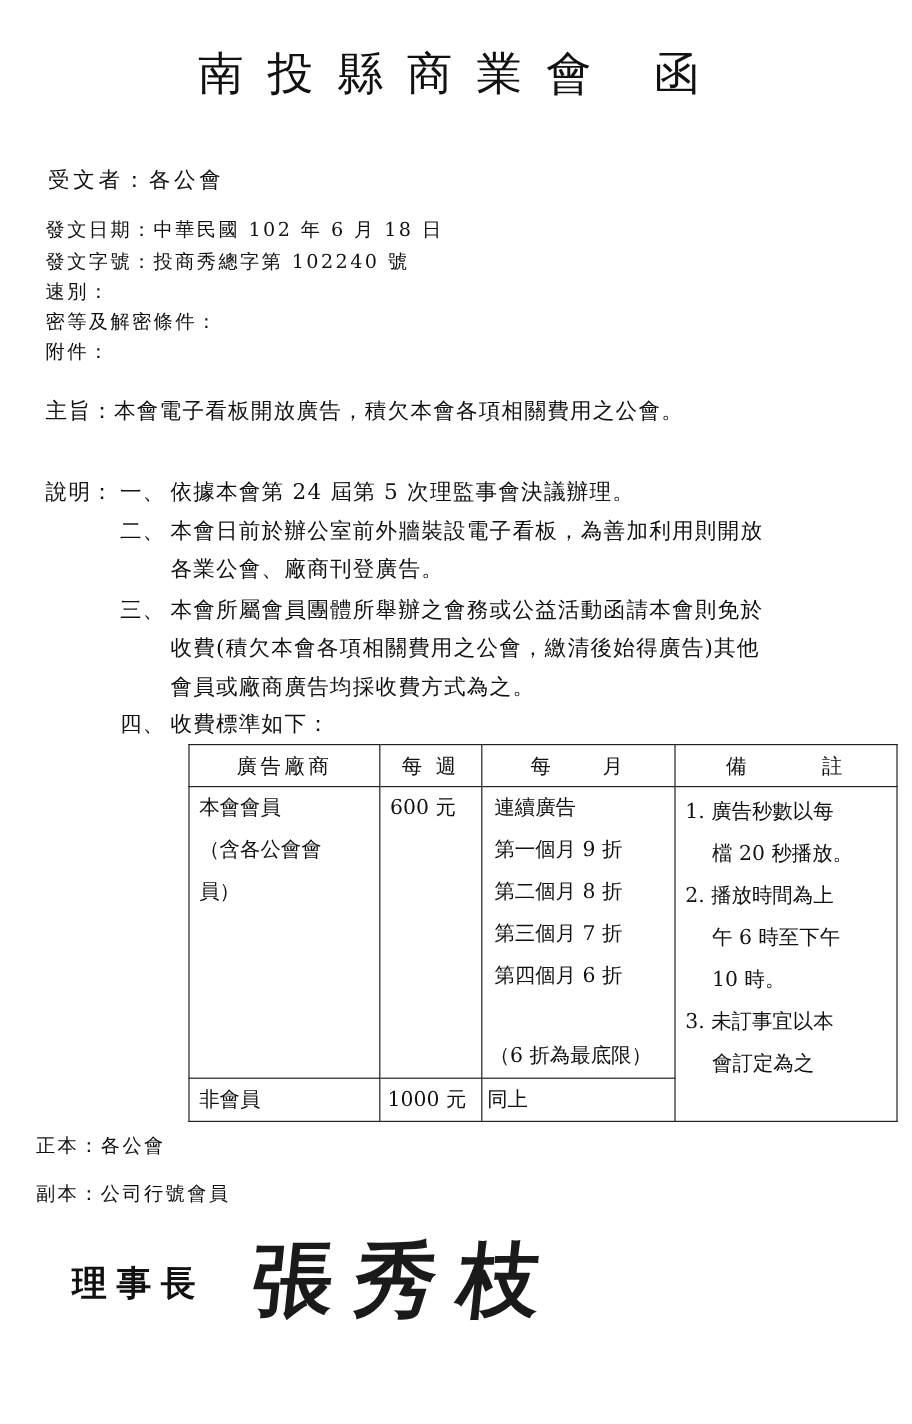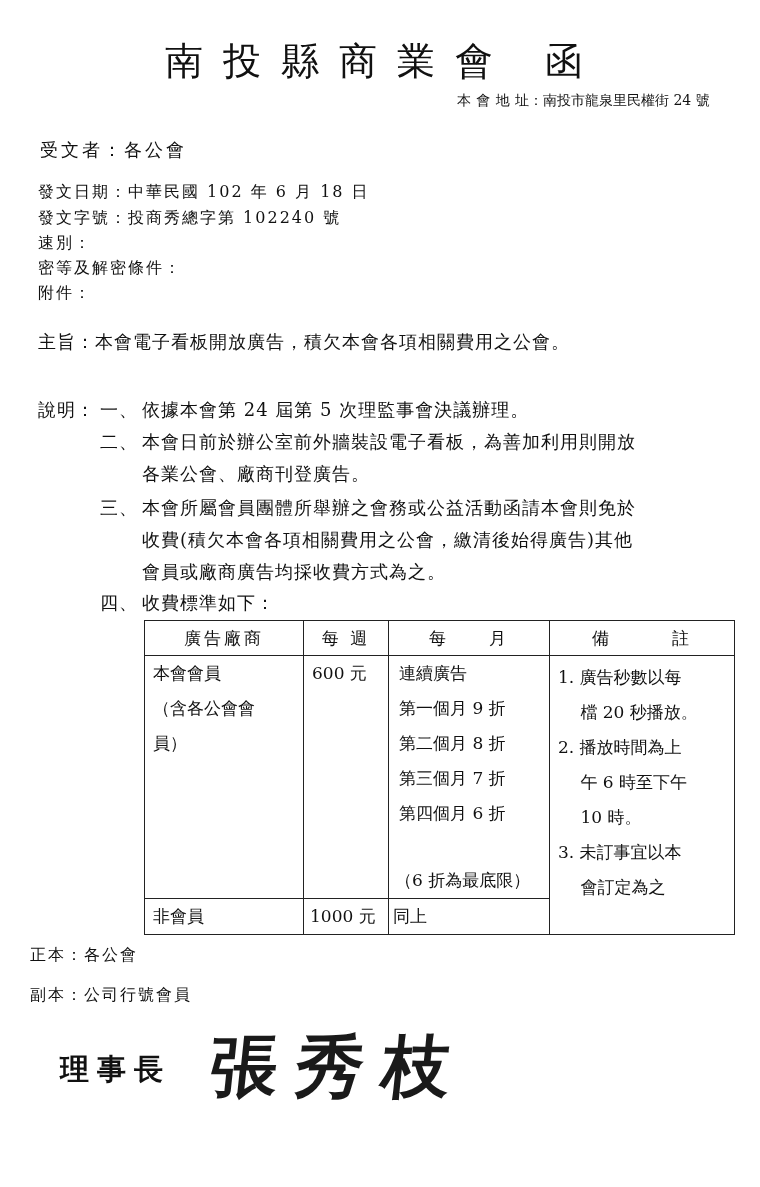--- a/index.html
+++ b/index.html
@@ -6,35 +6,34 @@
   body { width:760px; height:1187px; position:relative; overflow:hidden;
          font-family:"DejaVu Serif","Liberation Serif",serif; color:#111; }
   .abs { position:absolute; white-space:nowrap; }
   .title { left:165px; top:36px; font-family:"DejaVu Sans","Liberation Sans",sans-serif;
            font-size:38px; letter-spacing:20px; font-weight:normal; }
   .title-han { left:545px; top:36px; font-family:"DejaVu Sans","Liberation Sans",sans-serif; font-size:38px; }
   .contact { left:457px; top:92px; font-size:14px; line-height:17px; }
   .contact .row span.lbl { display:inline-block; width:72px; text-align-last:justify; }
   .t16 { font-size:16px; letter-spacing:2px; }
   .t18 { font-size:18px; letter-spacing:1px; }
-  table.fee { position:absolute; left:144px; top:620px; border-collapse:collapse; font-size:17px; }
+  table.fee { position:absolute; left:157px; top:620px; border-collapse:collapse; font-size:17px; }
   table.fee td { border:1.5px solid #222; vertical-align:top; padding:0; }
   table.fee .hd td { height:34px; vertical-align:middle; text-align:center; letter-spacing:3px; }
   .cell-lines div { height:35px; line-height:35px; }
   .sig { left:210px; top:1022px; font-family:"DejaVu Serif","Liberation Serif",serif; font-size:68px;
          font-weight:bold; letter-spacing:18px; color:#1a1a1a; transform:skewX(-6deg); }
 </style>
 </head>
 <body>
 
 <div class="abs title">南投縣商業會</div>
 <div class="abs title-han">函</div>
 
 <div class="abs contact">
-  <div class="row"><span class="lbl">本會地址</span><span>：南投市龍泉里民權街 24 號</span></div>
 </div>
 
 <div class="abs t18" style="left:40px;top:138px;letter-spacing:3px;">受文者：各公會</div>
 
 <div class="abs t16" style="left:38px;top:182px;">發文日期：中華民國 102 年 6 月 18 日</div>
 <div class="abs t16" style="left:38px;top:208px;">發文字號：投商秀總字第 102240 號</div>
 <div class="abs t16" style="left:38px;top:233px;">速別：</div>
 <div class="abs t16" style="left:38px;top:258px;">密等及解密條件：</div>
 <div class="abs t16" style="left:38px;top:283px;">附件：</div>
 

